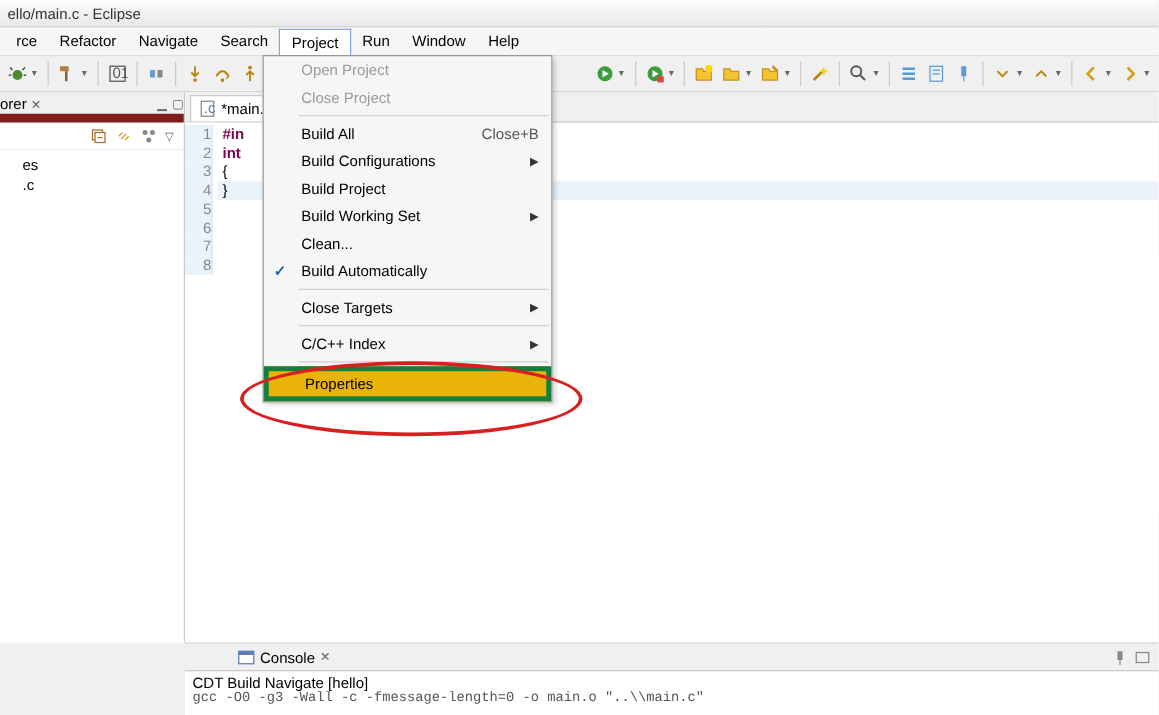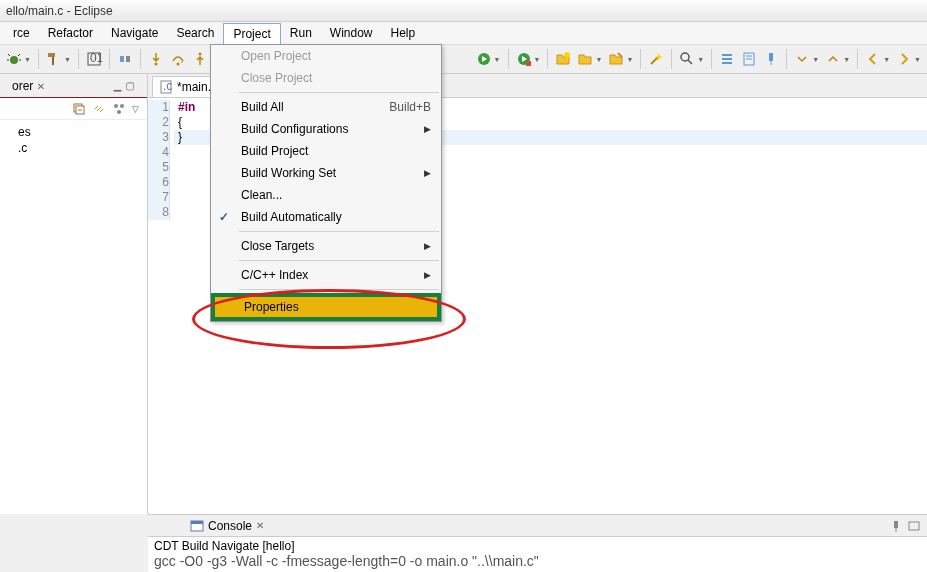--- a/index.html
+++ b/index.html
@@ -12,21 +12,21 @@
 .menu-item.active { background: #fff; border: 1px solid #8aa8d8; border-bottom: none; position: relative; z-index: 20; }
 
 .toolbar { height: 30px; background: #f0f0f0; border-top: 1px solid #ddd; border-bottom: 1px solid #ccc; display: flex; align-items: center; padding: 0 4px; gap: 2px; overflow: hidden; }
 .tb-btn { width: 20px; height: 20px; display: inline-flex; align-items: center; justify-content: center; }
 .tb-sep { width: 1px; height: 20px; background: #ccc; margin: 0 3px; }
 .tb-arrow { font-size: 7px; color: #666; margin-left: -2px; margin-right: 2px; }
 
 .workspace { display: flex; height: 440px; }
 
 .sidebar { width: 148px; background: #fff; border-right: 1px solid #ccc; }
-.side-tabs { height: 24px; background: #f0f0f0; border-bottom: 1px solid #7f1d1d; display: flex; align-items: center; padding: 0 12px; justify-content: space-between; }
+.side-tabs { height: 24px; background: #f0f0f0; border-bottom: 7px solid #7f1d1d; display: flex; align-items: center; padding: 0 0; justify-content: space-between; }
 .side-tab-close { font-size: 10px; color: #666; }
 .side-toolbar { height: 22px; display: flex; justify-content: flex-end; align-items: center; gap: 6px; padding-right: 8px; border-bottom: 1px solid #eee; }
 .side-content { padding: 4px 6px; font-size: 11px; }
 .side-file { padding: 1px 0 1px 12px; }
 
 .editor-area { flex: 1; position: relative; background: #fff; }
 .editor-tabs { height: 24px; background: #f0f0f0; border-bottom: 1px solid #ccc; display: flex; align-items: flex-end; }
 .editor-tab { background: #fff; border: 1px solid #ccc; border-bottom: none; padding: 3px 10px 3px 6px; display: flex; align-items: center; gap: 4px; margin-left: 4px; }
 .editor-body { display: flex; height: calc(100% - 24px); }
 .gutter { width: 26px; background: #fff; text-align: right; padding-right: 4px; color: #888; font-family: Consolas, monospace; font-size: 12px; line-height: 15px; padding-top: 2px; }
@@ -45,21 +45,21 @@
 .dd-check { position: absolute; left: 8px; color: #1a5fb4; font-weight: bold; }
 .dd-sub { font-size: 9px; color: #333; }
 .dd-accel { color: #555; }
 
 .annotation { position: absolute; left: 192px; top: 289px; width: 274px; height: 60px; border: 3px solid #d92020; border-radius: 50%; z-index: 30; pointer-events: none; }
 
 .console-panel { position: absolute; bottom: 0; left: 148px; right: 0; height: 58px; background: #fff; border-top: 1px solid #ccc; }
 .console-tabs { height: 22px; background: #f0f0f0; border-bottom: 1px solid #ccc; display: flex; align-items: center; padding: 0 6px; justify-content: space-between; }
 .console-tab { display: flex; gap: 4px; align-items: center; padding-left: 36px; }
 .console-body { padding: 2px 6px; font-family: sans-serif; font-size: 11px; }
-.console-cmd { font-family: Liberation Sans, sans-serif; color: #555; font-size: 14px; overflow: hidden; white-space: nowrap; }
+.console-cmd { font-family: Liberation Mono, monospace; color: #555; font-size: 11px; overflow: hidden; white-space: nowrap; }
 
 svg { display: block; }
 .ic { width: 16px; height: 16px; }
 </style>
 </head>
 <body>
 
 <div class="titlebar">
   <span>ello/main.c - Eclipse</span>
 </div>
@@ -291,32 +291,32 @@
       <div class="gutter" id="gutter">
           <div class="ln">1</div>
           <div class="ln">2</div>
           <div class="ln" style="position: relative;">3</div>
           <div class="ln">4</div>
           <div class="ln">5</div>
           <div class="ln">6</div>
           <div class="ln">7</div>
           <div class="ln">8</div>
         </div>
-      <div class="code" id="code"><div class="code-line"><span class="pp">#in</span></div><div class="code-line"></div><div class="code-line">{</div><div class="code-line"></div><div class="code-line"></div><div class="code-line"></div><div class="code-line hl">}</div></div>
+      <div class="code" id="code"><div class="code-line"><span class="pp">#in</span></div><div class="code-line"></div><div class="code-line"><span class="kw">int</span></div><div class="code-line">{</div><div class="code-line"></div><div class="code-line"></div><div class="code-line"></div><div class="code-line hl">}</div></div>
     </div>
   </div>
 </div>
 
 <div class="dropdown">
   <div class="dd-item disabled">Open Project</div>
   <div class="dd-item disabled">Close Project</div>
   <div class="dd-sep"></div>
   <div class="dd-item">
     <span>Build All</span>
-    <span class="dd-accel">Build+B</span>
+    <span class="dd-accel">Close+B</span>
   </div>
   <div class="dd-item">
     <span>Build Configurations</span>
     <span class="dd-sub">▶</span>
   </div>
   <div class="dd-item">Build Project</div>
   <div class="dd-item">
     <span>Build Working Set</span>
     <span class="dd-sub">▶</span>
   </div>

